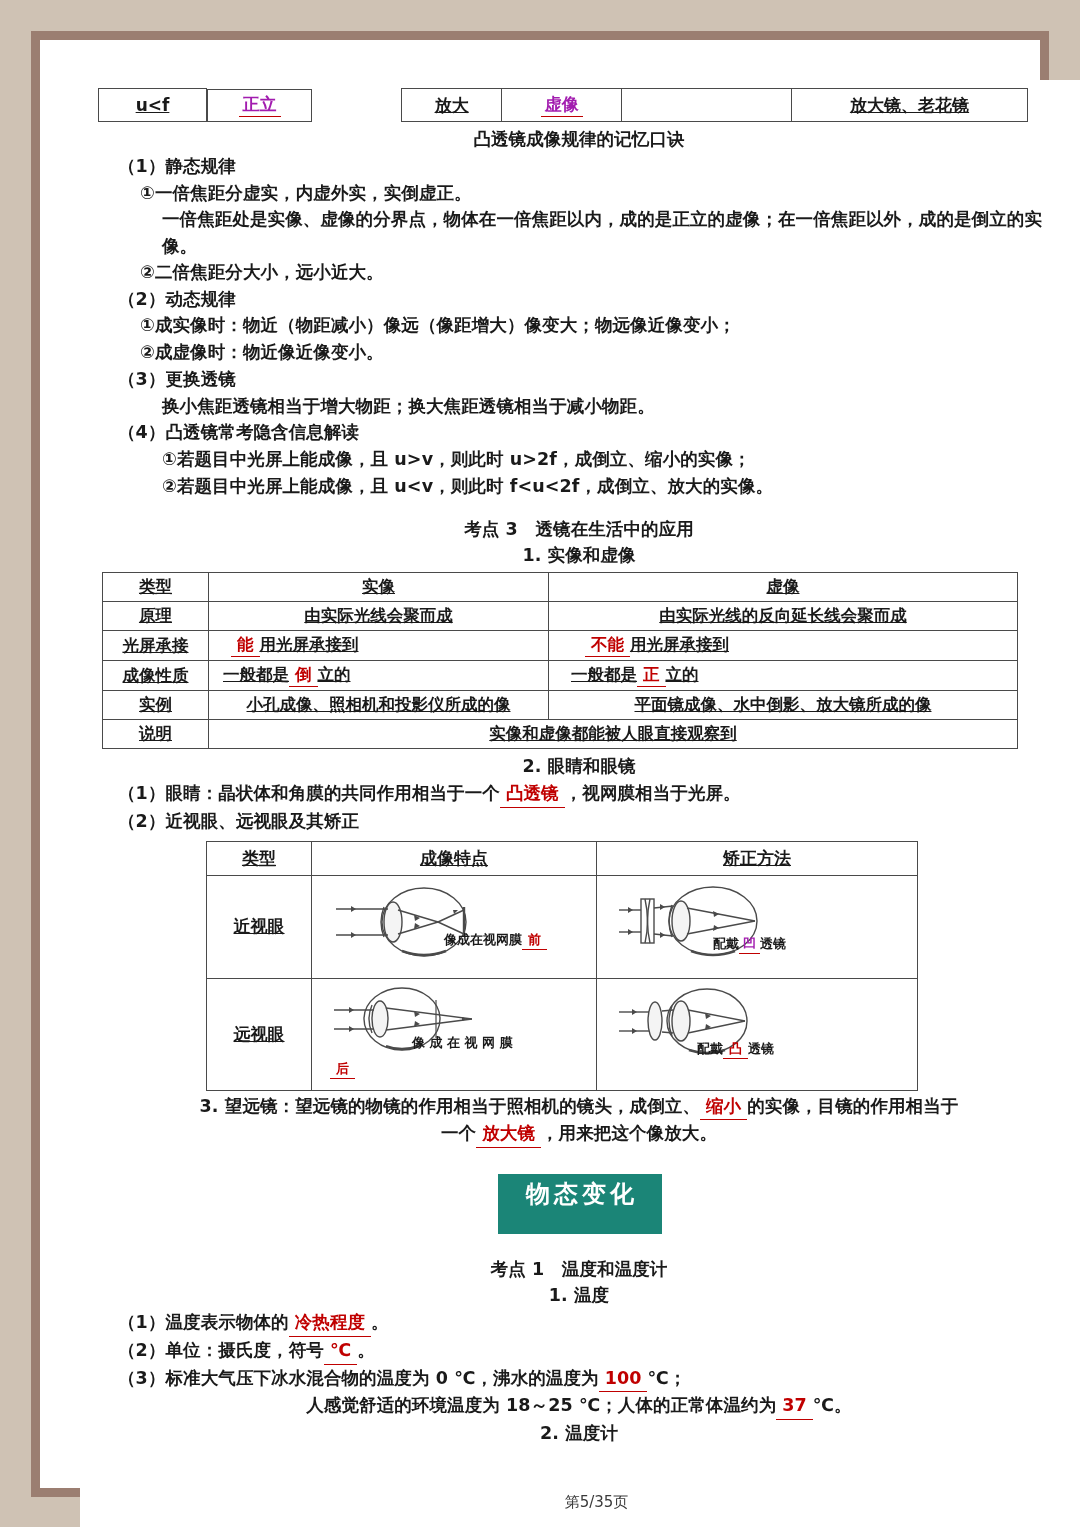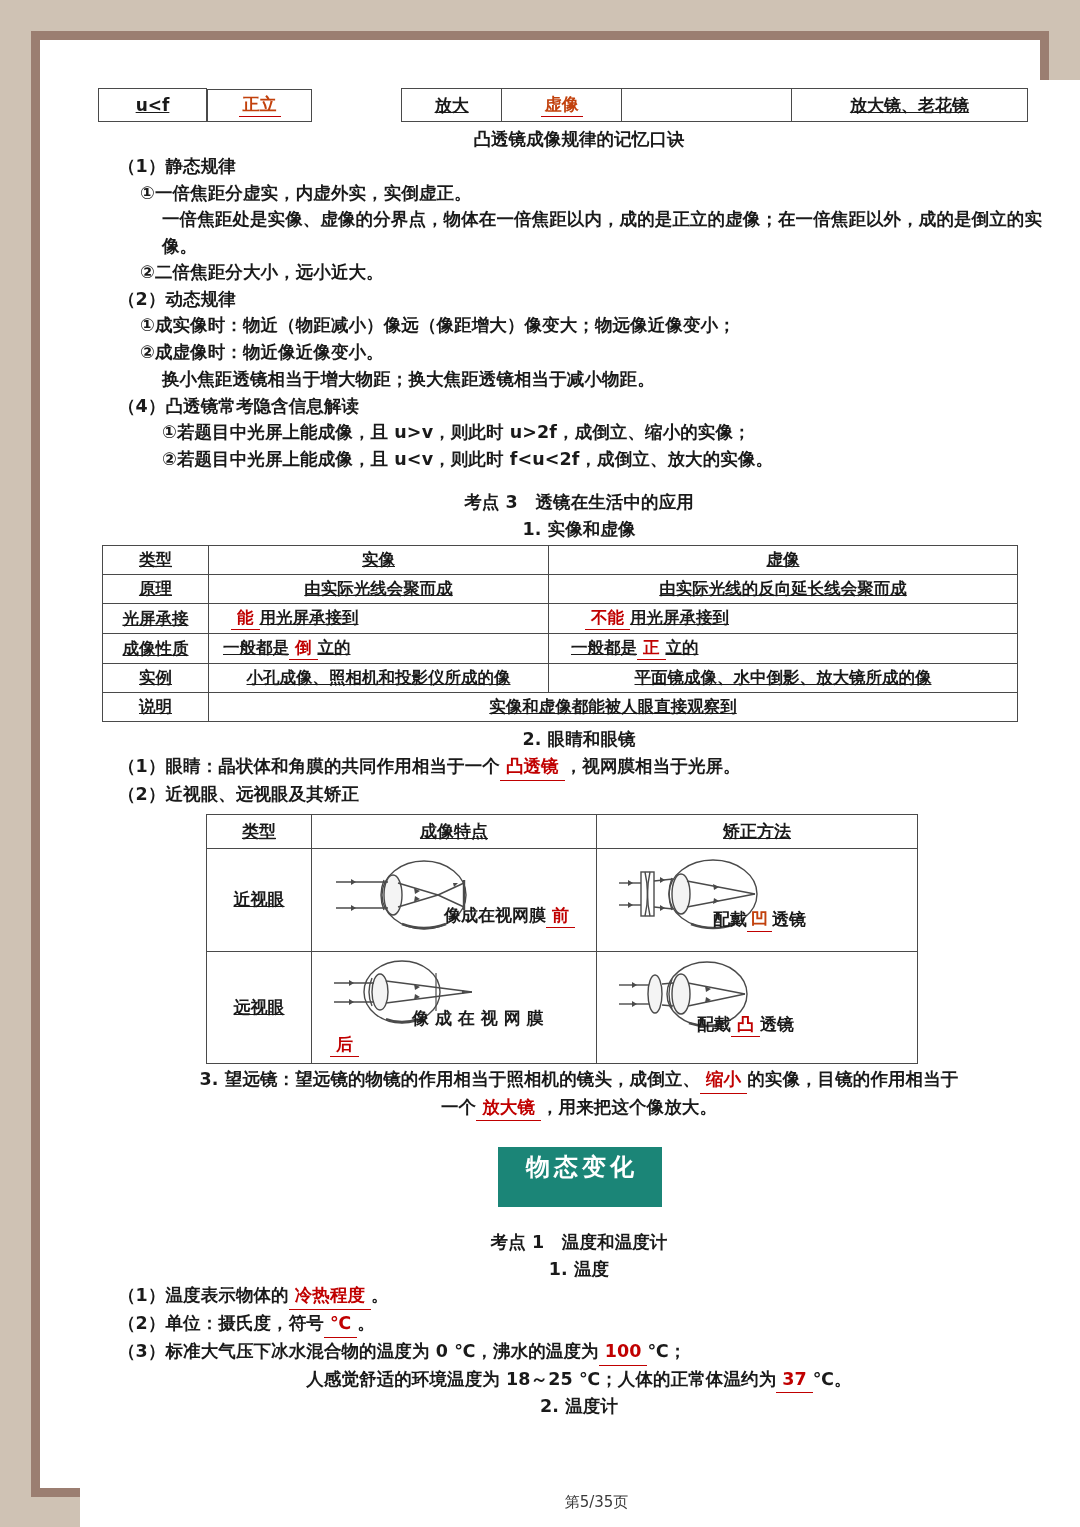--- a/index.html
+++ b/index.html
@@ -51,21 +51,21 @@
   .ind3 { padding-left: 62px; }
   .ind0 { padding-left: 0px; text-align: center; }
 
   .blank {
     color: #c00000;
     border-bottom: 1.6px solid #c00000;
     padding: 0 6px;
     display: inline-block;
   }
   .redu {
-    color: #c2410c;
+    color: #a21caf;
     border-bottom: 1.6px solid #c00000;
     display: inline-block;
     padding: 0 4px;
   }
 
   
   table { border-collapse: collapse; }
   .tbl td, .tbl th {
     border: 1.3px solid #4a4a4a;
     text-align: center;
@@ -90,21 +90,21 @@
   .tbl-eye .hdr { height: 34px; }
   .tbl-eye .bigrow { height: 103px; }
 
   .eyecell {
     position: relative;
     height: 100%;
     padding: 0;
   }
   .eye-caption {
     position: absolute;
-    font-size: 17px;
+    font-size: 13px;
     font-weight: 700;
     white-space: nowrap;
   }
 
   
   .banner-wrap {
     text-align: center;
     margin: 26px 0 22px 0;
   }
   .banner {
@@ -164,20 +164,21 @@
 
         <div class="line ind1">（1）静态规律</div>
         <div class="line ind2">①一倍焦距分虚实，内虚外实，实倒虚正。</div>
         <div class="tight" style="padding-left:62px;text-indent:0;">一倍焦距处是实像、虚像的分界点，物体在一倍焦距以内，成的是正立的虚像；在一倍焦距以外，成的是倒立的实像。</div>
         <div class="line ind2">②二倍焦距分大小，远小近大。</div>
 
         <div class="line ind1">（2）动态规律</div>
         <div class="line ind2">①成实像时：物近（物距减小）像远（像距增大）像变大；物远像近像变小；</div>
         <div class="line ind2">②成虚像时：物近像近像变小。</div>
 
+        <div class="line ind1">（3）更换透镜</div>
         <div class="line ind3">换小焦距透镜相当于增大物距；换大焦距透镜相当于减小物距。</div>
 
         <div class="line ind1">（4）凸透镜常考隐含信息解读</div>
         <div class="line ind3">①若题目中光屏上能成像，且 u&gt;v，则此时 u&gt;2f，成倒立、缩小的实像；</div>
         <div class="line ind3">②若题目中光屏上能成像，且 u&lt;v，则此时 f&lt;u&lt;2f，成倒立、放大的实像。</div>
 
         <div class="line ind0 sec">考点 3　透镜在生活中的应用</div>
         <div class="line ind0">1. 实像和虚像</div>
       </div>
 

